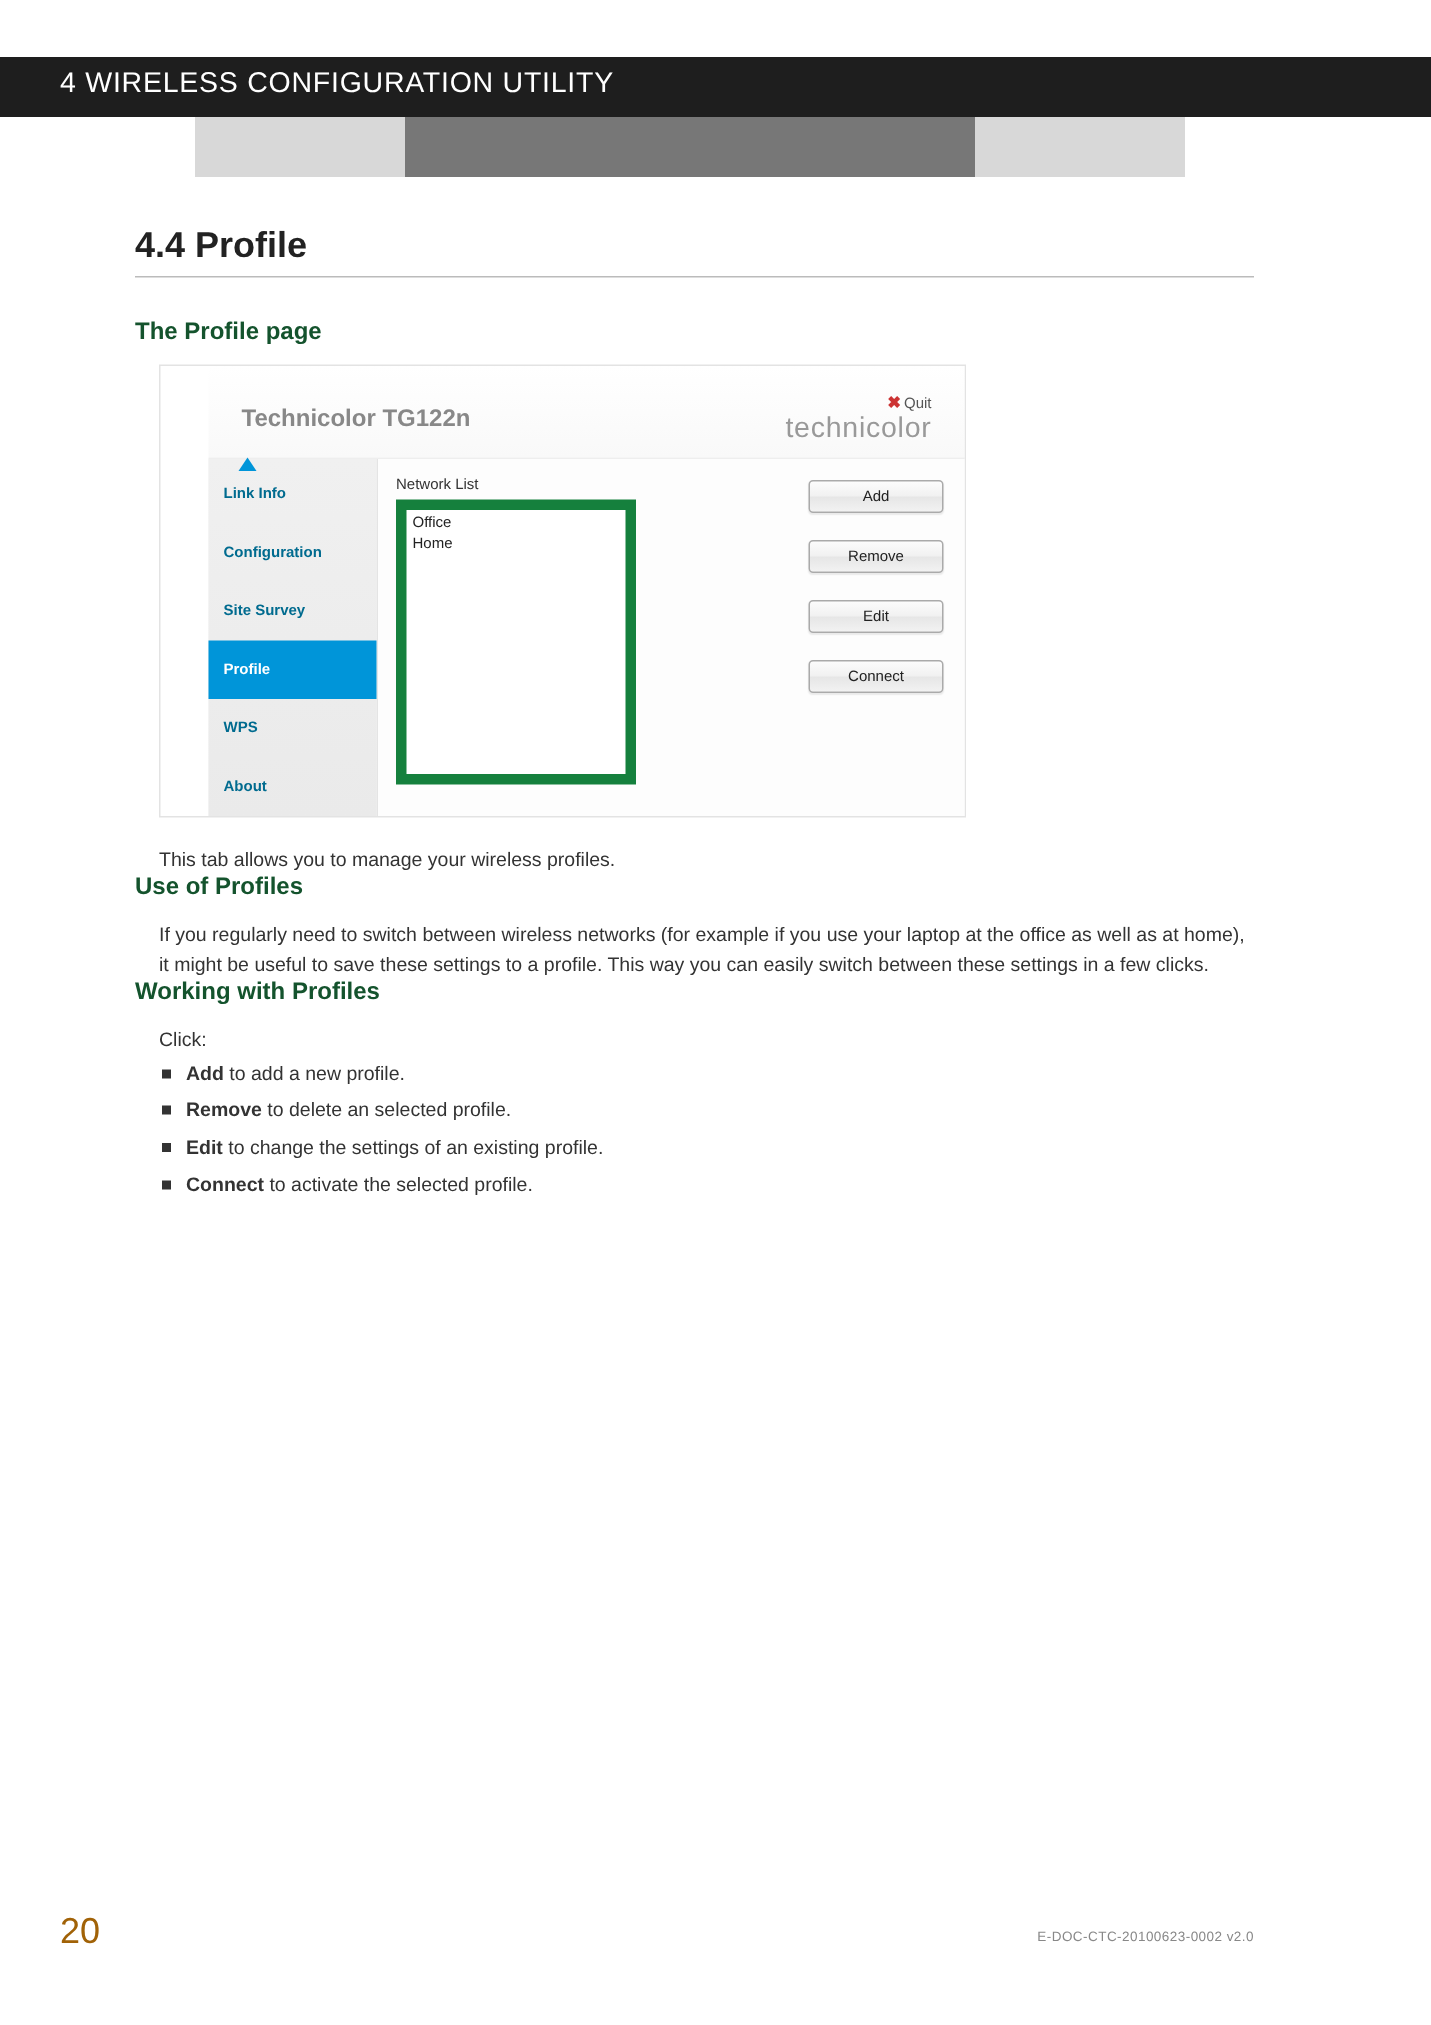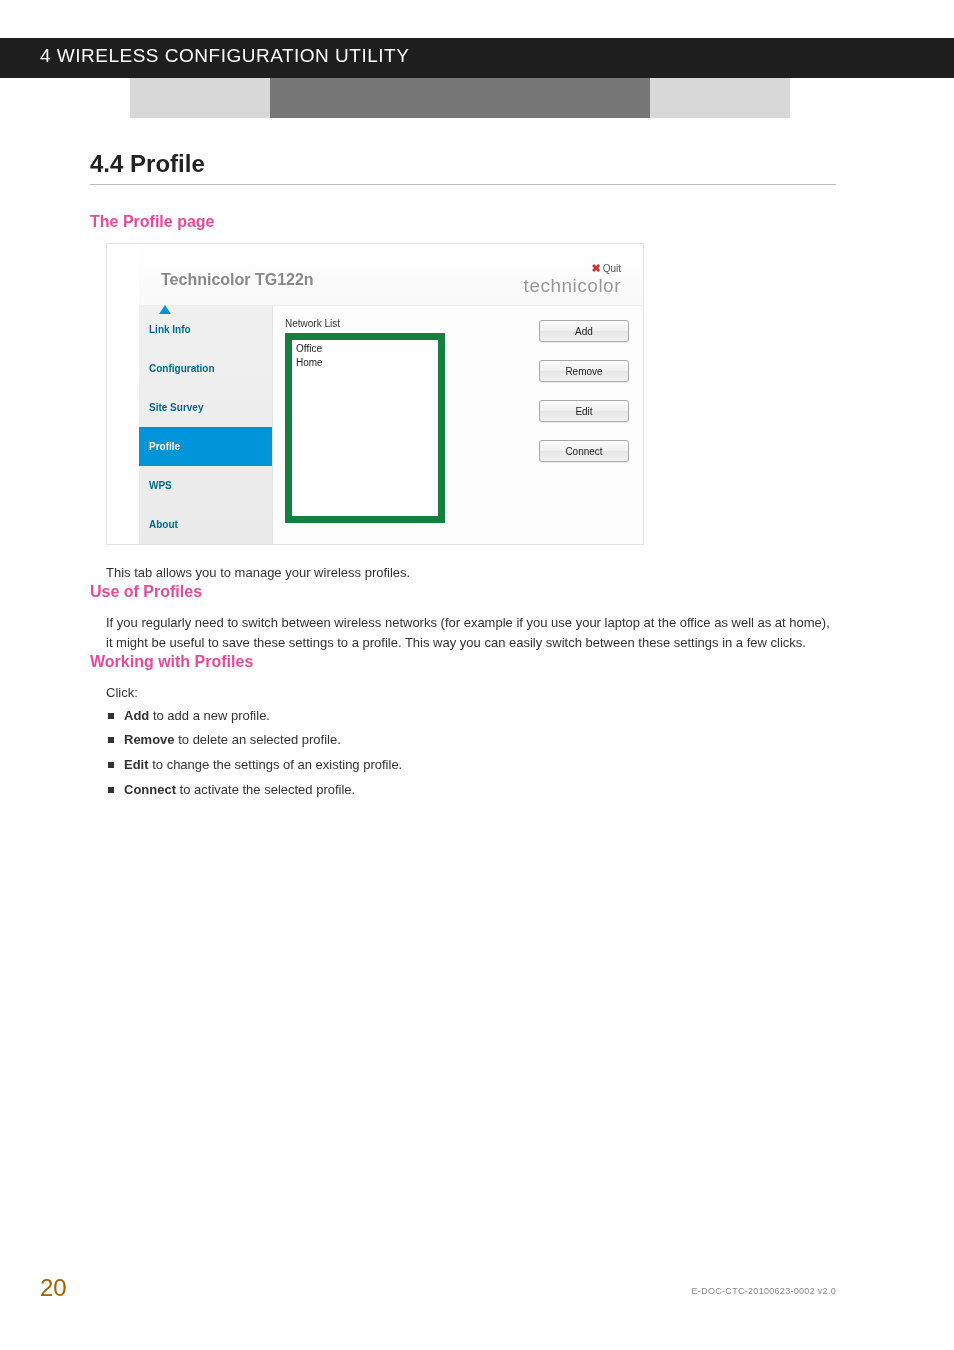--- a/index.html
+++ b/index.html
@@ -58,21 +58,21 @@
     padding-bottom: 6px;
     border-bottom: 1px solid #bbb;
     margin-bottom: 28px;
   }
   .section-number {
     font-weight: 600;
   }
   .subheading {
     font-size: 16px;
     font-weight: 600;
-    color: #ec4899;
+    color: #14532d;
     margin-bottom: 12px;
   }
   .body-text {
     font-size: 13px;
     color: #333;
     line-height: 1.55;
     margin-left: 16px;
   }
   .bullet-list {
     list-style: none;
@@ -134,21 +134,21 @@
     color: #999;
     font-size: 19px;
     letter-spacing: 0.5px;
   }
   .app-body {
     display: flex;
     background: #f5f5f5;
     min-height: 230px;
   }
   .sidebar {
-    width: 133px;
+    width: 112px;
     position: relative;
     background: linear-gradient(#f0f0f0,#eaeaea);
     padding-top: 4px;
   }
   .tab-pointer {
     position: absolute;
     top: -1px;
     left: 20px;
     width: 0; height: 0;
     border-left: 6px solid transparent;

